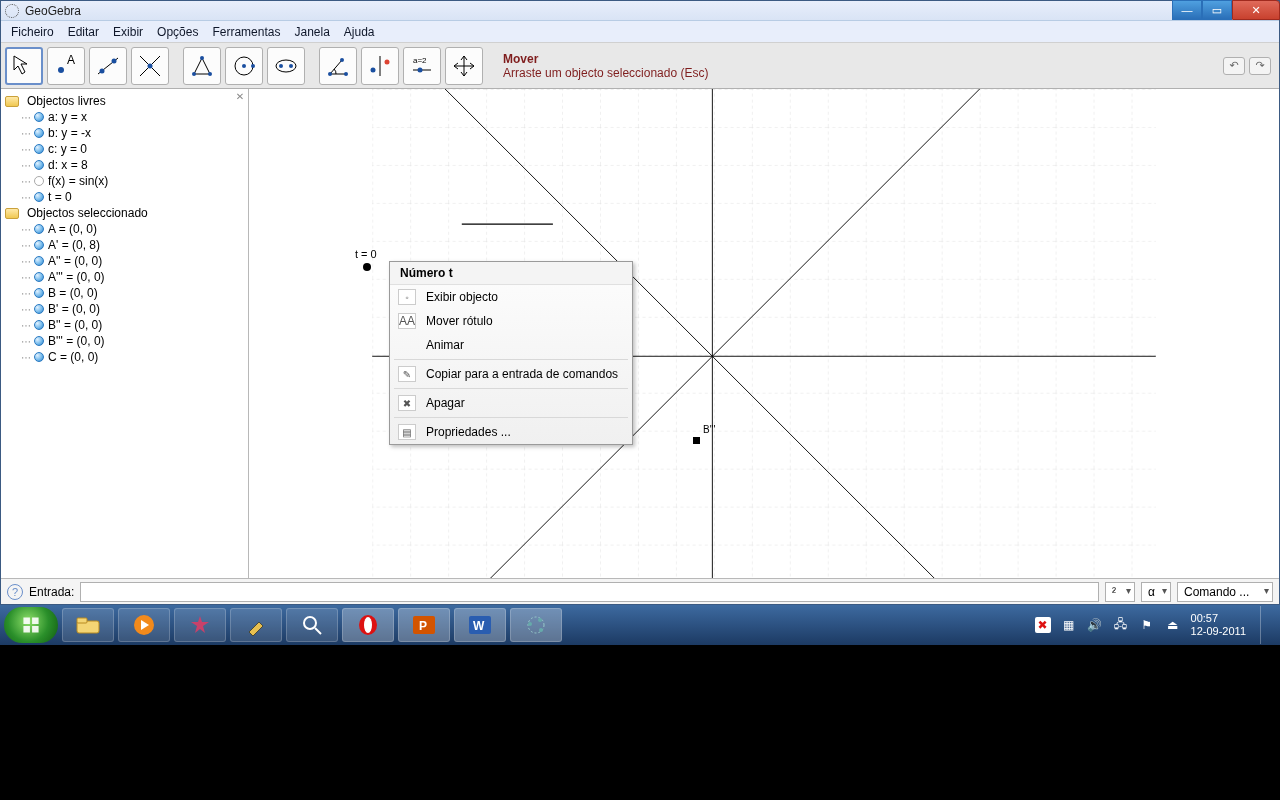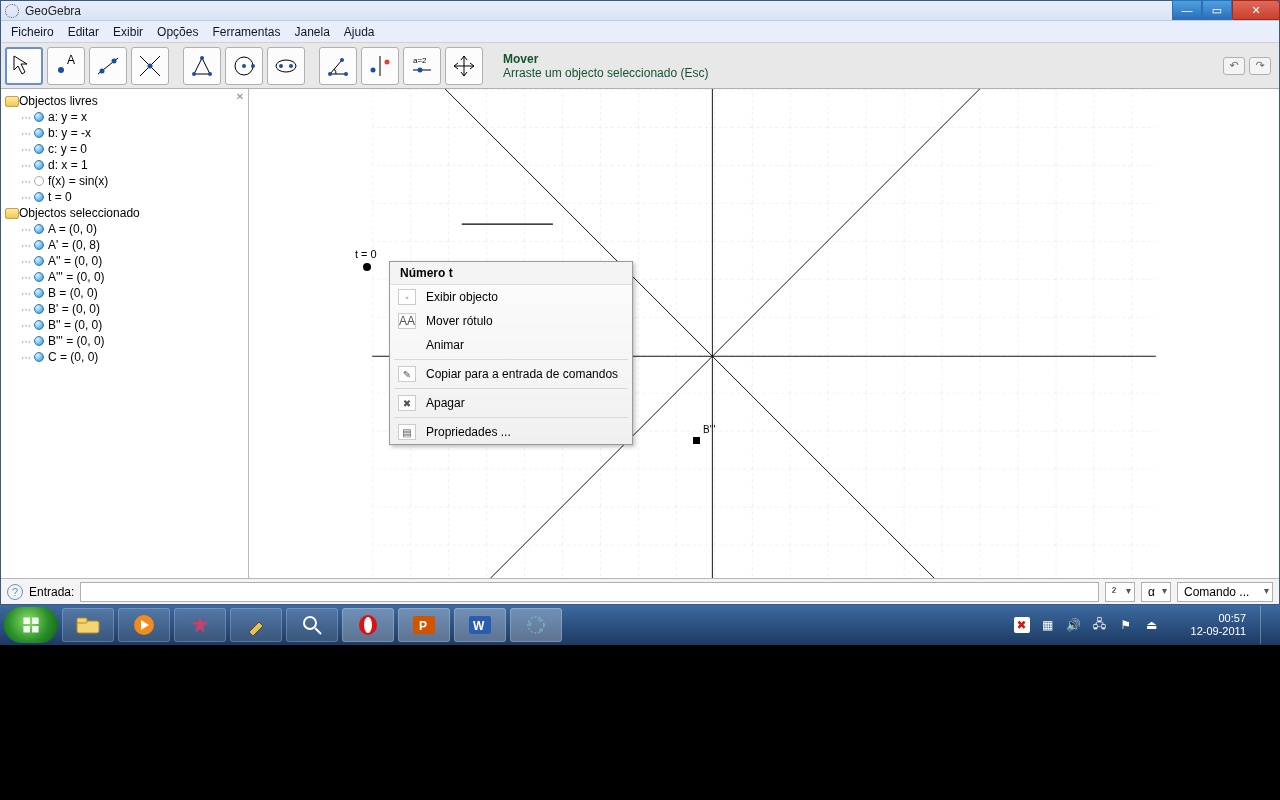--- a/index.html
+++ b/index.html
@@ -17,30 +17,30 @@
 .winbtn span { pointer-events: none; }
 
 .menubar { height: 22px; background: #e8eefb; display: flex; align-items: center; padding: 0 4px; font-size: 12px; color: #0f172a; border-bottom: 1px solid #d0d0d0; gap: 2px; }
 .menuitem { padding: 2px 6px; cursor: pointer; }
 
 .toolbar { height: 46px; background: #e8e8e8; border-bottom: 1px solid #b0b0b0; display: flex; align-items: center; padding: 2px 4px; gap: 4px; }
 .tool { width: 38px; height: 38px; background: #fcfcfc; border: 1px solid #b0b0b0; border-radius: 3px; display: flex; align-items: center; justify-content: center; cursor: pointer; position: relative; }
 .tool.sel { border: 2px solid #6a8fca; }
 .tool svg { width: 28px; height: 28px; }
 .tool-gap { width: 6px; }
-.tdesc { margin-left: 16px; font-size: 12px; color: #14532d; display: flex; flex-direction: column; justify-content: center; }
+.tdesc { margin-left: 16px; font-size: 12px; color: #7f1d1d; display: flex; flex-direction: column; justify-content: center; }
 .tdesc .ttitle { font-weight: bold; }
 .tb-right { margin-left: auto; display: flex; gap: 4px; padding-right: 4px; }
 .tb-rbtn { width: 22px; height: 18px; background: #f4f4f4; border: 1px solid #b0b0b0; border-radius: 3px; display:flex;align-items:center;justify-content:center; font-size:11px; color:#666; cursor:pointer;}
 
 .body { flex: 1; display: flex; min-height: 0; }
 .sidebar { width: 248px; background: #fff; border-right: 1px solid #b8b8b8; font-size: 12px; color: #000; overflow: auto; position: relative; }
 .closex { position: absolute; top: 2px; right: 2px; width: 12px; height: 12px; font-size: 10px; color: #888; text-align: center; cursor: pointer; }
 .tree { padding: 4px 2px; }
-.thdr { display: flex; align-items: center; gap: 0; padding: 1px 2px; }
+.thdr { display: flex; align-items: center; gap: 8px; padding: 1px 2px; }
 .folder { width: 14px; height: 11px; background: linear-gradient(#ffe9a8,#f0c851); border: 1px solid #caa13a; border-radius: 2px; }
 .titem { display: flex; align-items: center; gap: 4px; padding: 1px 2px 1px 18px; white-space: nowrap; }
 .dots { color: #888; font-size: 10px; letter-spacing: -1px; }
 .ball { width: 10px; height: 10px; border-radius: 50%; background: radial-gradient(circle at 30% 30%, #dff1ff, #6fb6ea 60%, #2a7ac2); border: 1px solid #2a7ac2; }
 .ball.empty { background: #fff; border: 1px solid #aaa; }
 
 .canvas { flex: 1; position: relative; background: #fff; overflow: hidden; }
 .canvas svg { position: absolute; inset: 0; }
 .slabel { position: absolute; font-size: 11px; color: #000; }
 .sliderdot { position: absolute; width: 8px; height: 8px; background: #000; border-radius: 50%; }
@@ -62,21 +62,21 @@
 .dd.wide { min-width: 96px; }
 
 
 .taskbar { width: 1280px; height: 40px; background: linear-gradient(#3d6aa0,#1c3a63); display: flex; align-items: center; padding: 0 4px; gap: 4px; position: relative; }
 .start { width: 54px; height: 36px; border-radius: 18px; background: radial-gradient(circle at 45% 40%, #8fe06a, #2a8f2a 55%, #105a10); display:flex;align-items:center;justify-content:center; cursor:pointer;}
 .start svg { width: 26px; height: 26px; }
 .tbtn { width: 52px; height: 34px; background: rgba(255,255,255,.12); border: 1px solid rgba(255,255,255,.2); border-radius: 3px; display:flex;align-items:center;justify-content:center; cursor:pointer; }
 .tbtn.active { background: rgba(255,255,255,.28); }
 .tray { margin-left: auto; display: flex; align-items: center; gap: 10px; color: #fff; font-size: 11px; padding-right: 6px; }
 .tray .ti { width: 16px; height: 16px; display:flex;align-items:center;justify-content:center; font-size:12px; cursor:pointer;}
-.clock { text-align: right; line-height: 1.2; margin-left: 21px; }
+.clock { text-align: left; line-height: 1.2; }
 .showdt { width: 10px; height: 38px; border-left: 1px solid rgba(255,255,255,.3); margin-left: 4px; cursor:pointer;}
 </style>
 </head>
 <body>
 
 <div class="window">
 
   <div class="titlebar">
     <div class="tb-icon"></div>
     <span>GeoGebra</span>
@@ -215,21 +215,21 @@
               <span>b: y = -x</span>
             </div>
             <div class="titem">
               <span class="dots">⋯</span>
               <span class="ball"></span>
               <span>c: y = 0</span>
             </div>
             <div class="titem">
               <span class="dots">⋯</span>
               <span class="ball"></span>
-              <span>d: x = 1</span>
+              <span>d: x = 8</span>
             </div>
             <div class="titem">
               <span class="dots">⋯</span>
               <span class="ball empty"></span>
               <span>f(x) = sin(x)</span>
             </div>
             <div class="titem">
               <span class="dots">⋯</span>
               <span class="ball"></span>
               <span>t = 0</span>

